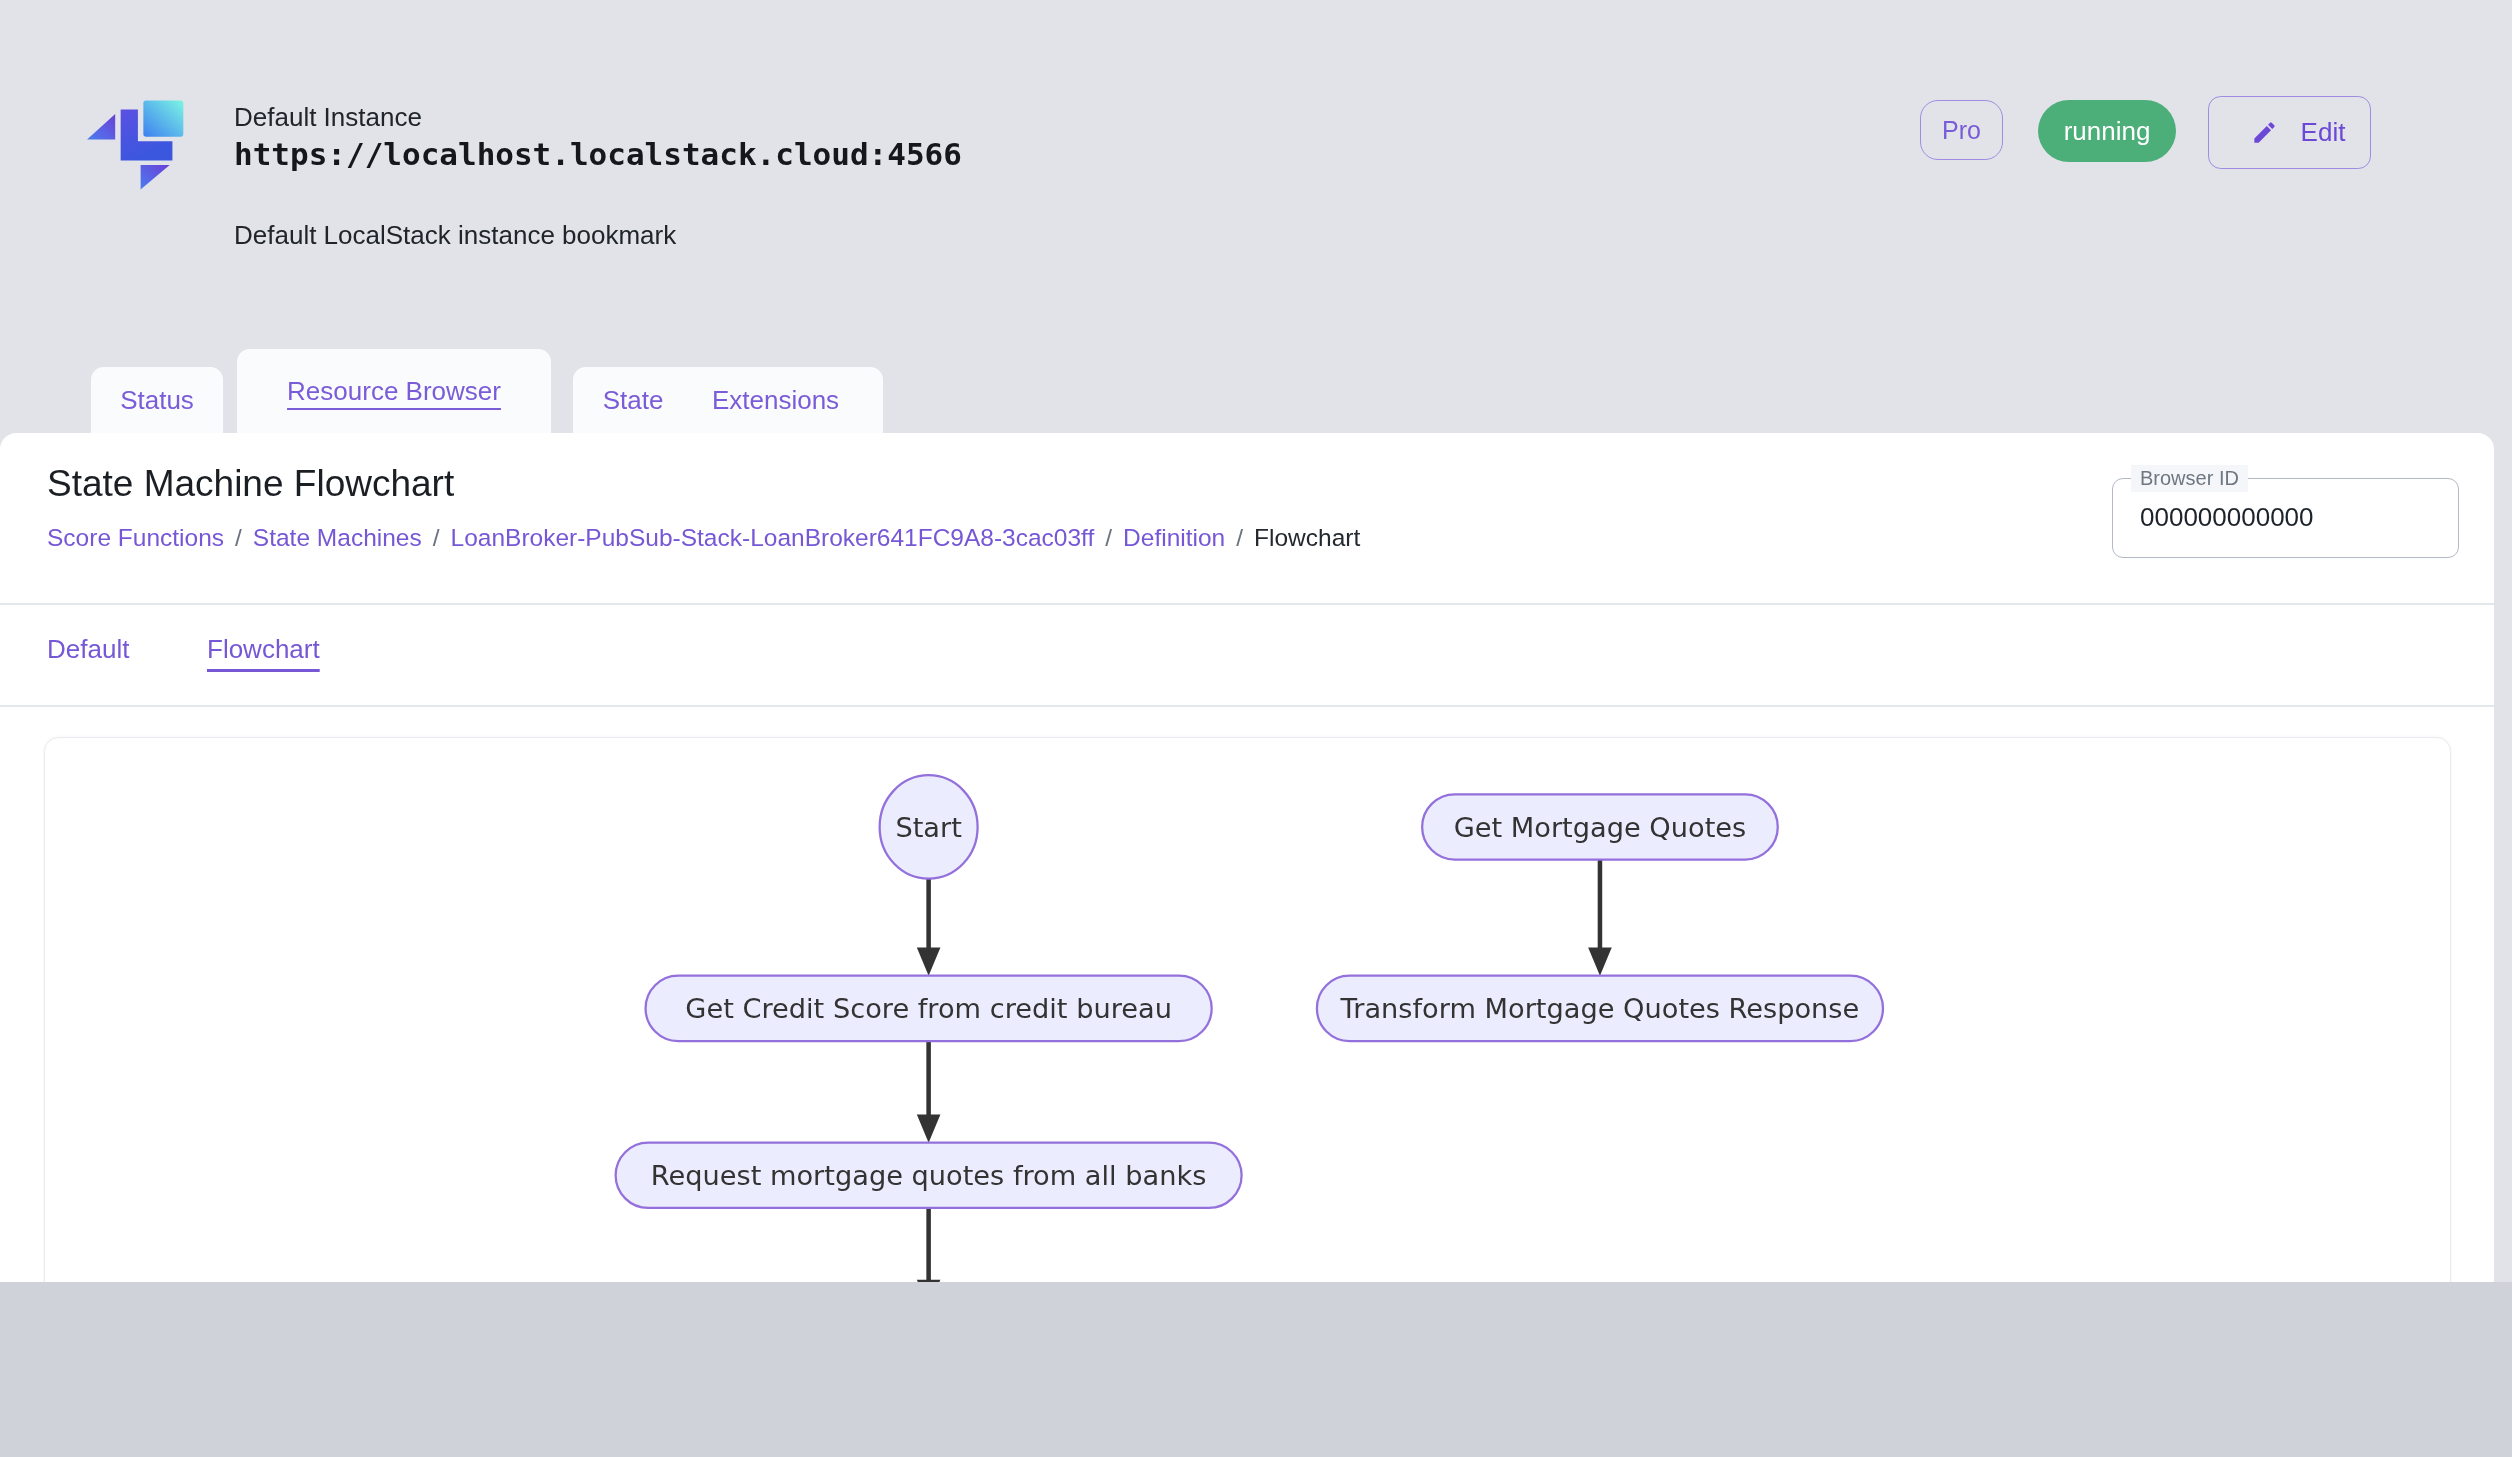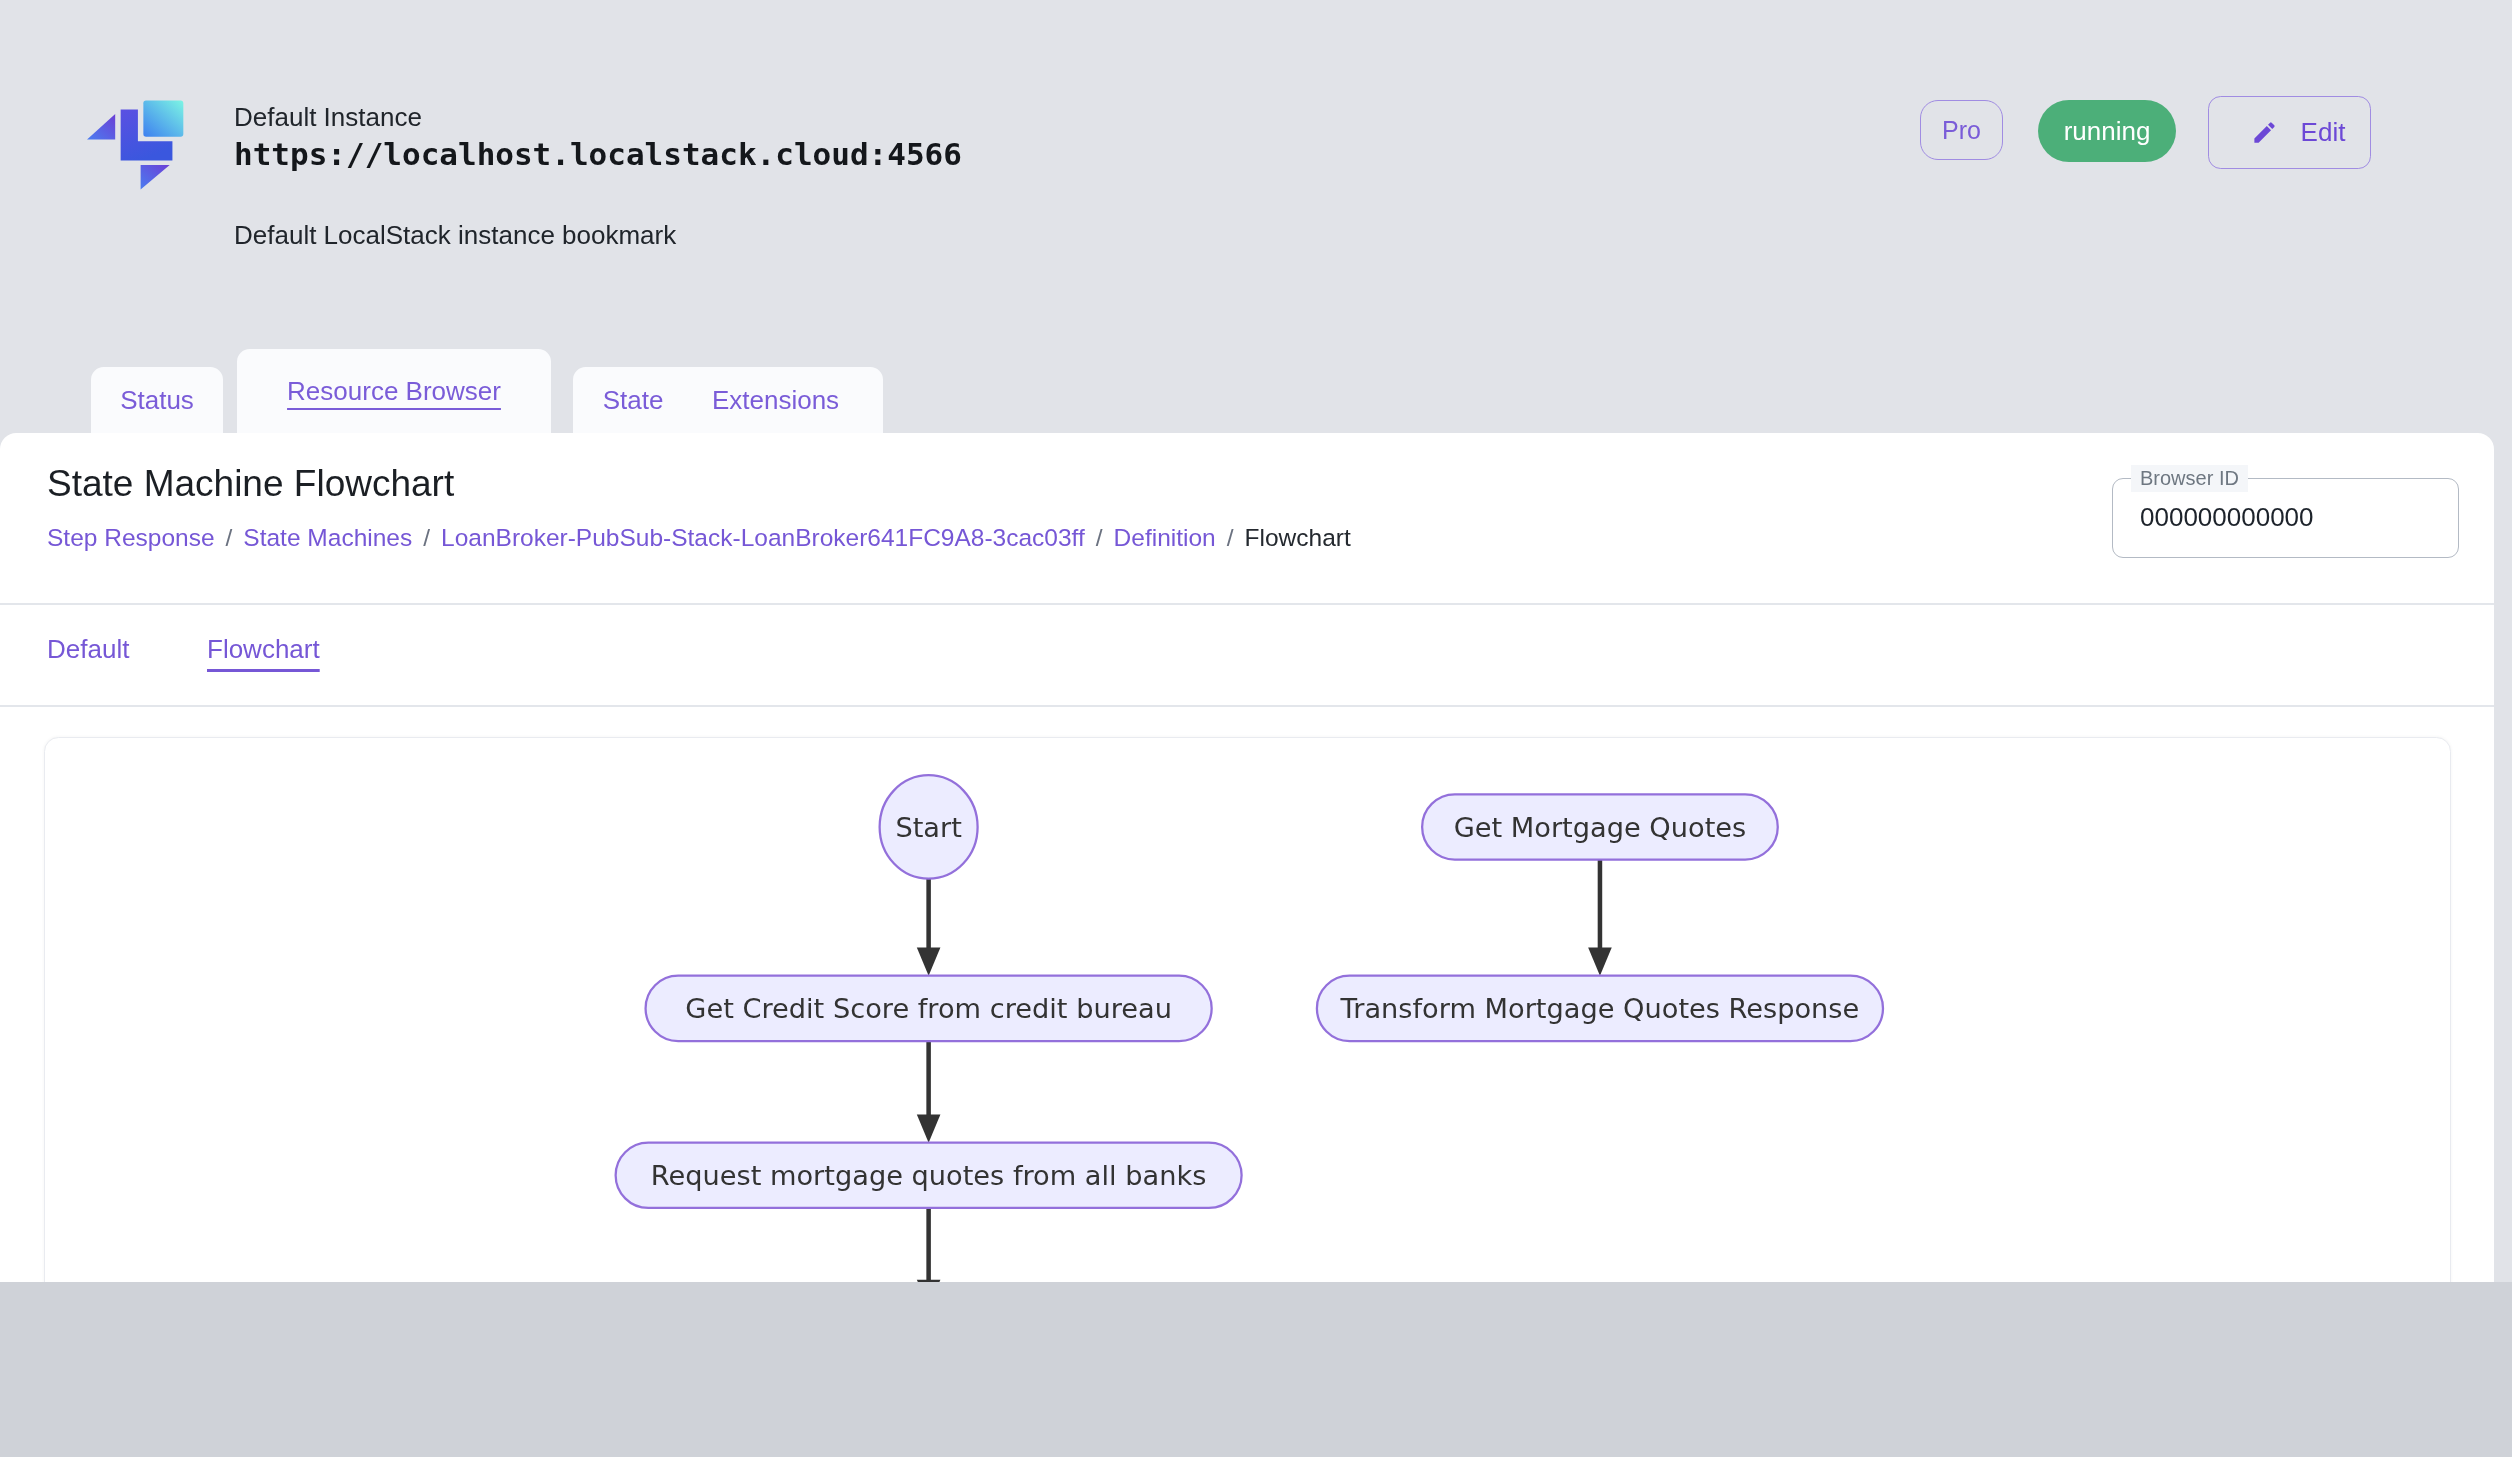--- a/index.html
+++ b/index.html
@@ -130,21 +130,21 @@
   </div>
   <div class="abs tab tab-ext">
     <span>Extensions</span>
   </div>
 
   <div class="abs panel">
 
     <div class="abs page-title">State Machine Flowchart</div>
 
     <div class="abs breadcrumb">
-      <span class="crumb">Step Response</span><span class="sep">/</span><span class="crumb">State Machines</span><span class="sep">/</span><span class="crumb">LoanBroker-PubSub-Stack-LoanBroker641FC9A8-3cac03ff</span><span class="sep">/</span><span class="crumb">Definition</span><span class="sep">/</span><span class="crumb current">Flowchart</span>
+      <span class="crumb">Score Functions</span><span class="sep">/</span><span class="crumb">State Machines</span><span class="sep">/</span><span class="crumb">LoanBroker-PubSub-Stack-LoanBroker641FC9A8-3cac03ff</span><span class="sep">/</span><span class="crumb">Definition</span><span class="sep">/</span><span class="crumb current">Flowchart</span>
     </div>
 
 
     <div class="abs field field-account">
       <span class="field-label">Browser ID</span>
       <input type="text" value="000000000000" style="">
     </div>
 
     <div class="abs divider divider-1"></div>
 

